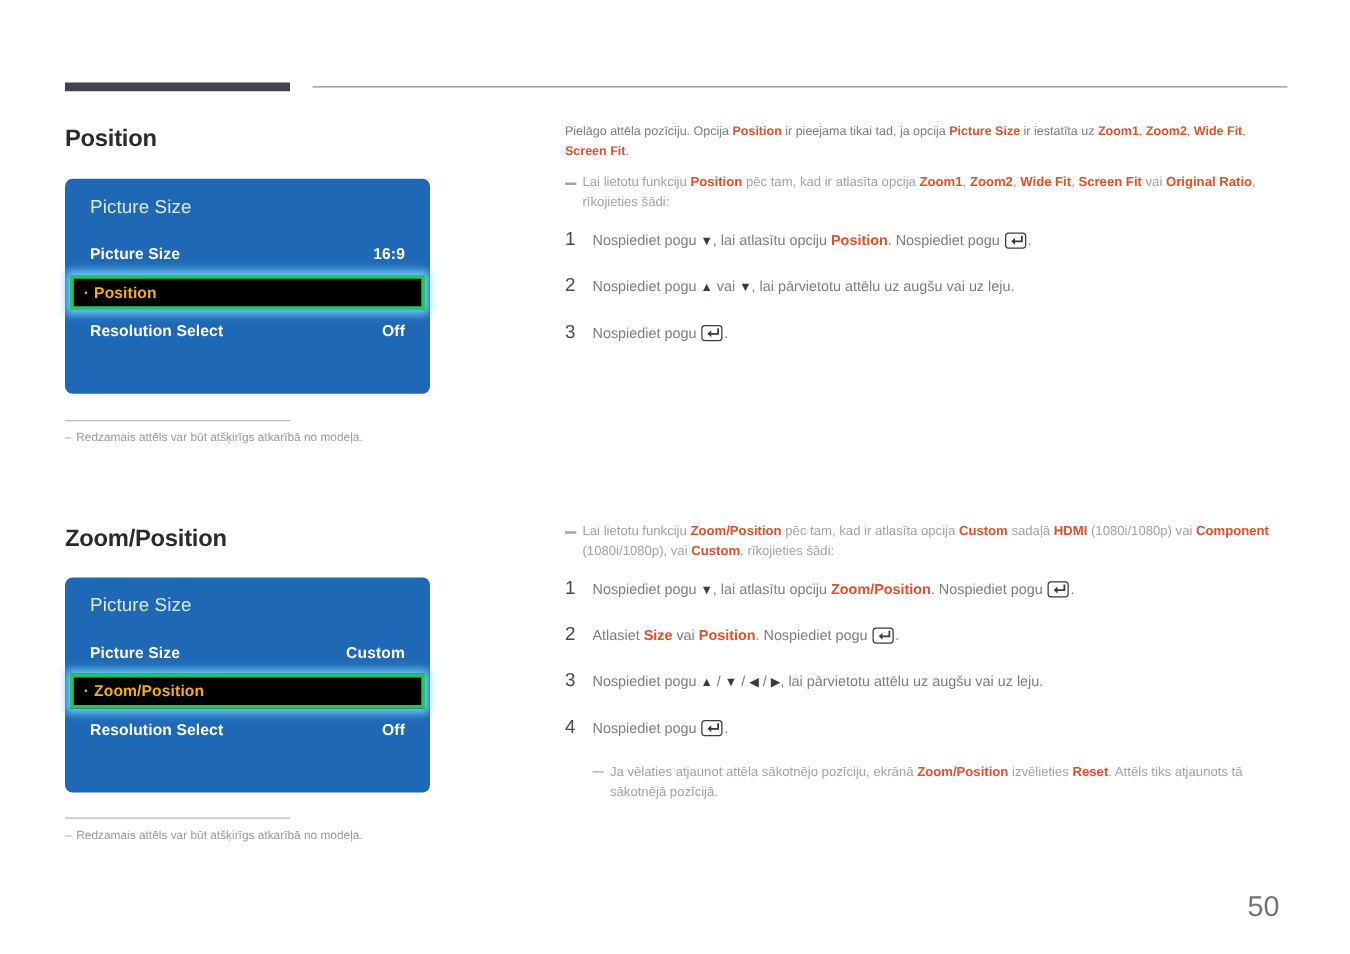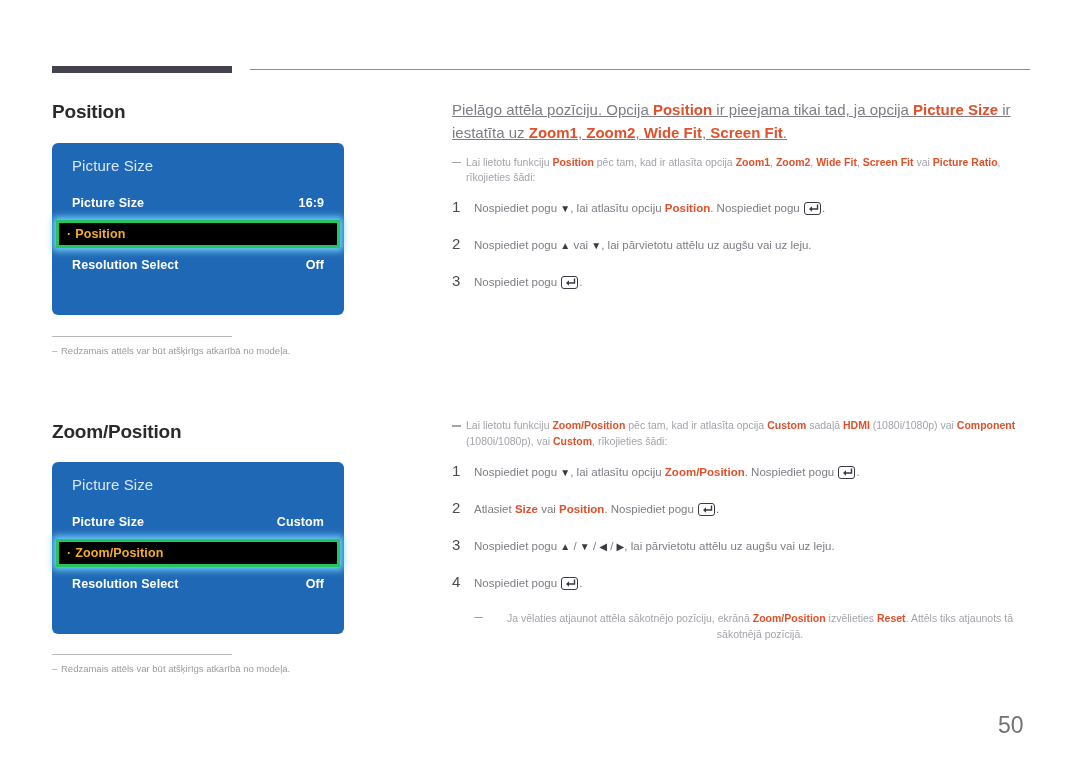--- a/index.html
+++ b/index.html
@@ -129,25 +129,24 @@
   
   .right-col {
     position: absolute;
     left: 452px;
     width: 580px;
   }
   #right-1 { top: 98px; }
   #right-2 { top: 418px; }
 
   .intro {
-    font-size: 15px;
+    font-size: 10px;
     line-height: 1.55;
     color: #7d7d85;
     margin-bottom: 10px;
-    text-decoration: underline;
   }
 
   .note {
     position: relative;
     font-size: 10.5px;
     line-height: 1.5;
     color: #a3a3ab;
     padding-left: 14px;
     margin-bottom: 12px;
   }
@@ -185,21 +184,20 @@
   }
 
   .sub-note {
     position: relative;
     font-size: 10.5px;
     line-height: 1.55;
     color: #a3a3ab;
     padding-left: 14px;
     margin-left: 22px;
     margin-top: 6px;
-    text-align: center;
   }
   .sub-note::before {
     content: "";
     position: absolute;
     left: 0;
     top: 7px;
     width: 9px;
     height: 1.5px;
     background: #a3a3ab;
   }
@@ -261,21 +259,21 @@
 
   <div class="fn-block" id="fn-1">
     <div class="fn-rule"></div>
     <div class="fn-text">
       <span class="fn-dash">–</span><span>Redzamais attēls var būt atšķirīgs atkarībā no modeļa.</span>
     </div>
   </div>
 
   <div class="right-col" id="right-1">
     <p class="intro">Pielāgo attēla pozīciju. Opcija <b class="kw">Position</b> ir pieejama tikai tad, ja opcija <b class="kw">Picture Size</b> ir iestatīta uz <b class="kw">Zoom1</b>, <b class="kw">Zoom2</b>, <b class="kw">Wide Fit</b>, <b class="kw">Screen Fit</b>.</p>
-    <div class="note">Lai lietotu funkciju <b class="kw">Position</b> pēc tam, kad ir atlasīta opcija <b class="kw">Zoom1</b>, <b class="kw">Zoom2</b>, <b class="kw">Wide Fit</b>, <b class="kw">Screen Fit</b> vai <b class="kw">Picture Ratio</b>, rīkojieties šādi:</div>
+    <div class="note">Lai lietotu funkciju <b class="kw">Position</b> pēc tam, kad ir atlasīta opcija <b class="kw">Zoom1</b>, <b class="kw">Zoom2</b>, <b class="kw">Wide Fit</b>, <b class="kw">Screen Fit</b> vai <b class="kw">Original Ratio</b>, rīkojieties šādi:</div>
     <div class="steps">
         <div class="step">
           <div class="step-num">1</div>
           <div class="step-text">Nospiediet pogu <span class="arrow">▼</span>, lai atlasītu opciju <b class="kw">Position</b>. Nospiediet pogu <span class="enter-key"><svg width="15" height="11" viewBox="0 0 15 11">
                 <path d="M11.5 1.5 L11.5 6 L4 6" stroke="#3a3a42" stroke-width="1.4" fill="none"></path>
                 <path d="M6 3.2 L3 6 L6 8.8 Z" fill="#3a3a42"></path>
               </svg></span>.</div>
         </div>
         <div class="step">
           <div class="step-num">2</div>

